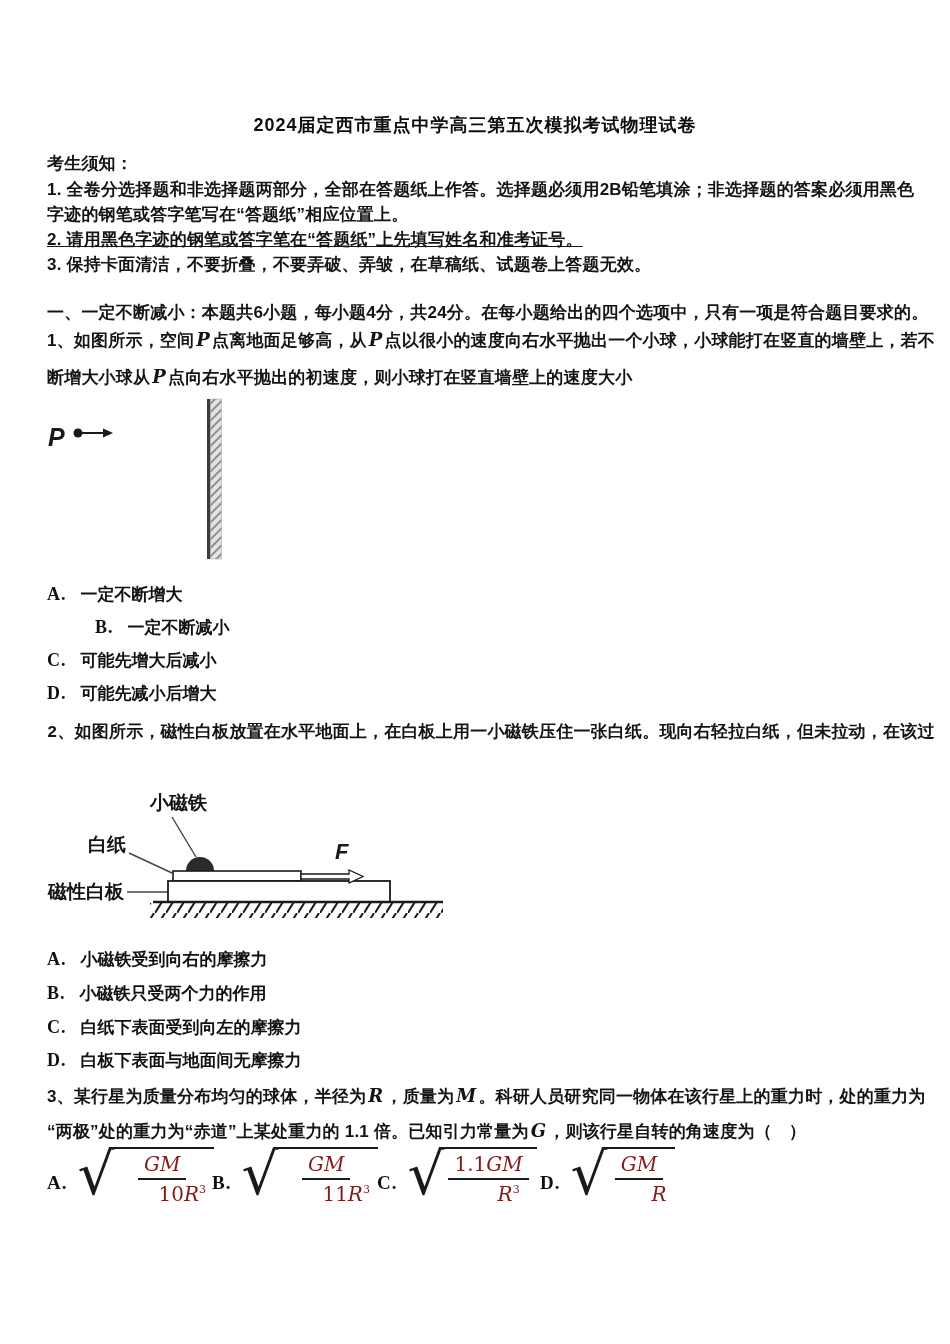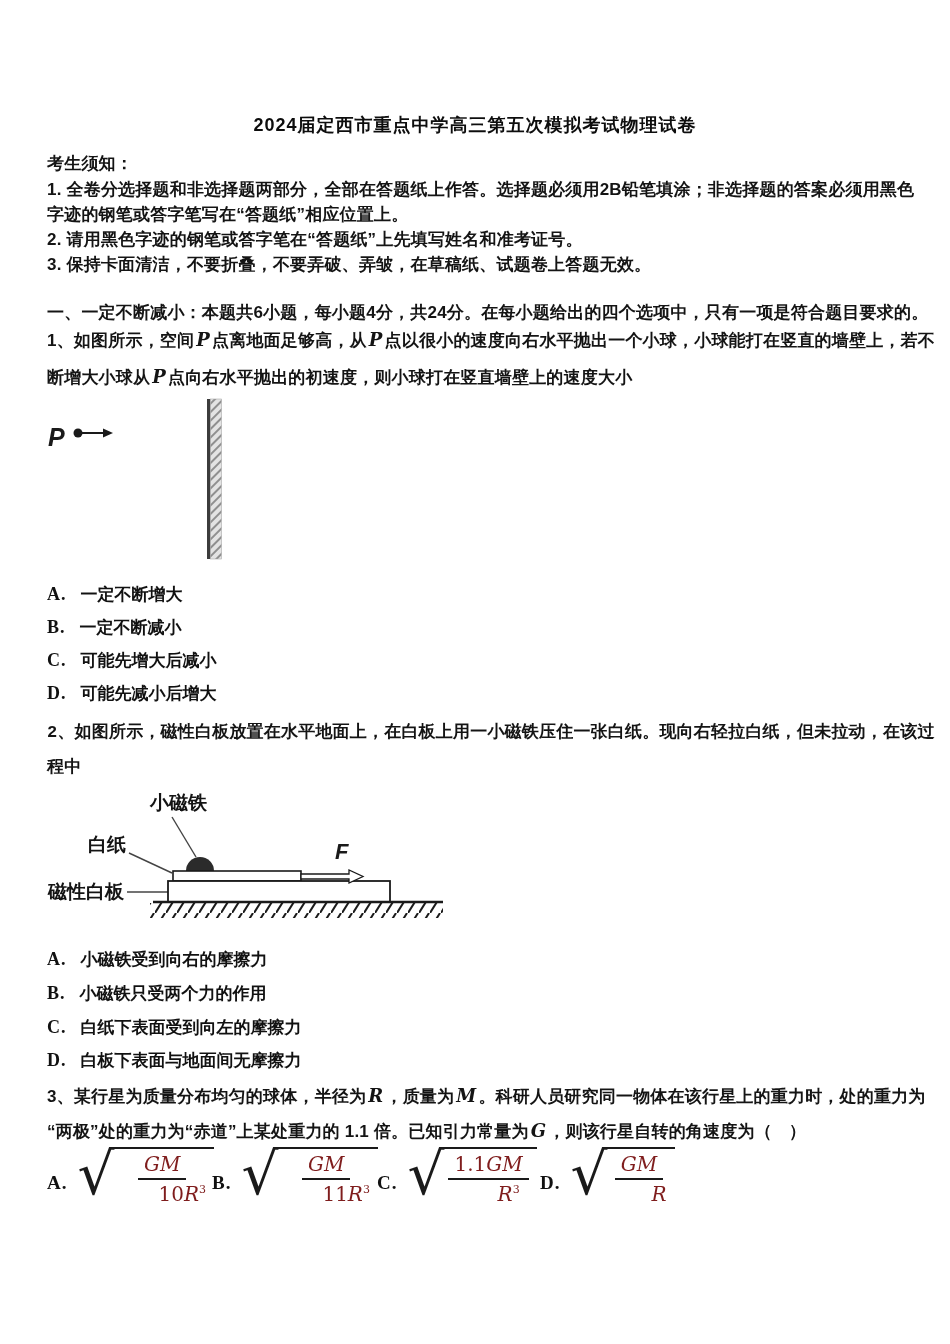--- a/index.html
+++ b/index.html
@@ -52,21 +52,21 @@
 </head>
 <body>
 
 <div class="page">
 
   <div class="abs doc-title">2024届定西市重点中学高三第五次模拟考试物理试卷</div>
 
   <div class="abs line" style="top:152px;">考生须知：</div>
   <div class="abs line" style="top:178px;">1. 全卷分选择题和非选择题两部分，全部在答题纸上作答。选择题必须用2B铅笔填涂；非选择题的答案必须用黑色</div>
   <div class="abs line" style="top:203px;">字迹的钢笔或答字笔写在“答题纸”相应位置上。</div>
-  <div class="abs line" style="top:228px;">2. 请用黑色字迹的钢笔或答字笔在“答题纸”上先填写姓名和准考证号。</div>
+  <div class="abs line" style="top:228px;text-decoration:underline;">2. 请用黑色字迹的钢笔或答字笔在“答题纸”上先填写姓名和准考证号。</div>
   <div class="abs line" style="top:253px;">3. 保持卡面清洁，不要折叠，不要弄破、弄皱，在草稿纸、试题卷上答题无效。</div>
 
   <div class="abs line" style="top:301px;">一、一定不断减小：本题共6小题，每小题4分，共24分。在每小题给出的四个选项中，只有一项是符合题目要求的。</div>
 
   <div class="abs line" style="top:329px;"><span>1、如图所示，空间</span><span class="var">P</span><span>点离地面足够高，从</span><span class="var">P</span><span>点以很小的速度向右水平抛出一个小球，小球能打在竖直的墙壁上，若不</span></div>
   <div class="abs line" style="top:366px;"><span>断增大小球从</span><span class="var">P</span><span>点向右水平抛出的初速度，则小球打在竖直墙壁上的速度大小</span></div>
 
   <div class="abs" style="top:398px; left:45px;">
     <svg width="200" height="170" viewBox="0 0 200 170">
       <defs>
@@ -80,26 +80,25 @@
       <line x1="37" y1="35" x2="61" y2="35" stroke="#1a1a1a" stroke-width="2"></line>
       <polygon points="68,35 58,30.5 58,39.5" fill="#1a1a1a"></polygon>
       <g>
         <rect x="162" y="1" width="3.5" height="160" fill="#3c3c3c"></rect>
         <rect x="165.5" y="1" width="11" height="160" fill="url(#wallHatch)" stroke="#aaaaaa" stroke-width="0.6"></rect>
       </g>
     </svg>
   </div>
 
   <div class="abs opt" style="top:583px;"><span class="letter">A.</span><span>一定不断增大</span></div>
-  <div class="abs opt" style="top:616px;"><span class="letter">B.</span><span>一定不断减小</span></div>
+  <div class="abs opt" style="top:616px;margin-left:48px;"><span class="letter">B.</span><span>一定不断减小</span></div>
   <div class="abs opt" style="top:649px;"><span class="letter">C.</span><span>可能先增大后减小</span></div>
   <div class="abs opt" style="top:682px;"><span class="letter">D.</span><span>可能先减小后增大</span></div>
 
   <div class="abs line" style="top:720px;font-family:Liberation Mono, monospace;">2、如图所示，磁性白板放置在水平地面上，在白板上用一小磁铁压住一张白纸。现向右轻拉白纸，但未拉动，在该过</div>
-  <div class="abs line" style="top:755px;">程中</div>
 
   <div class="abs" style="top:785px; left:45px;">
     <svg width="410" height="150" viewBox="0 0 410 150">
       <defs>
         <pattern id="gndHatch" width="11" height="16" patternUnits="userSpaceOnUse">
           <line x1="0" y1="16" x2="10" y2="0" stroke="#1a1a1a" stroke-width="2"></line>
         </pattern>
       </defs>
       <text x="105" y="24" font-size="19" font-weight="600" fill="#141414">小磁铁</text>
       <text x="43" y="66" font-size="19" font-weight="600" fill="#141414">白纸</text>

